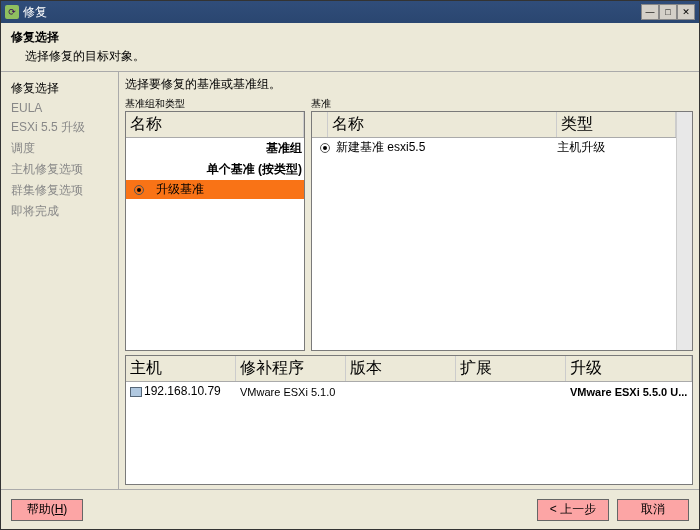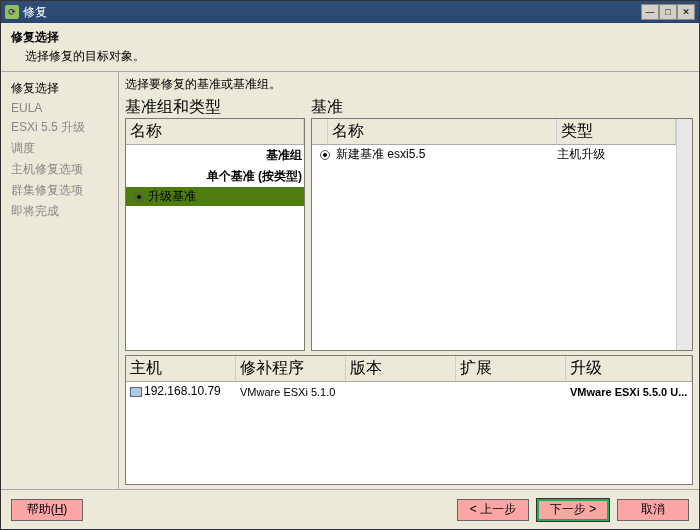--- a/index.html
+++ b/index.html
@@ -14,28 +14,28 @@
 .header .h1 { font-weight: bold; }
 .header .h2 { margin-left: 14px; margin-top: 2px; }
 .body { flex: 1; display: flex; overflow: hidden; }
 .sidebar { width: 118px; border-right: 1px solid #aaa; background: #ece9d8; padding: 6px 0; }
 .sidebar .item { padding: 2px 10px; color: #888; }
 .sidebar .item.active { color: #000; }
 .main { flex: 1; display: flex; flex-direction: column; background: #ece9d8; padding: 4px 6px; overflow:hidden;}
 .main .instr { margin-bottom: 4px; }
 .toppanes { flex: 1; display: flex; gap: 6px; min-height: 0; }
 .pane { flex: 1; display: flex; flex-direction: column; min-width: 0; }
-.pane-label { font-size: 16px; }
+.pane-label { font-size: 10px; }
 .pane-box { flex: 1; border: 1px solid #7a7a7a; background: #fff; display: flex; flex-direction: column; overflow: hidden; }
 .colhdr { display: flex; background: #ece9d8; border-bottom: 1px solid #aaa; }
 .colhdr .col { padding: 2px 4px; border-right: 1px solid #ccc; font-size: 16px; }
 .pane-body { flex: 1; overflow: auto; }
 .treelabel { font-weight: bold; padding: 2px 2px; text-align: right; }
 .treerow { display: flex; align-items: center; padding: 1px 8px; }
-.treerow.selected { background: #4d7c0f; }
+.treerow.selected { background: #f97316; gap: 8px; }
 .radio { width: 10px; height: 10px; border-radius: 50%; border: 1px solid #555; margin-right: 4px; display: inline-flex; align-items: center; justify-content: center; }
 .radio .dot { width: 4px; height: 4px; background: #000; border-radius: 50%; }
 .divider { height: 4px; }
 .bottom-pane { height: 130px; display: flex; flex-direction: column; }
 .tbl { flex: 1; border: 1px solid #7a7a7a; background: #fff; display: flex; flex-direction: column; overflow:hidden; }
 .tbl .row { display: flex; padding: 1px 0; align-items: flex-end; }
 .tbl .row .cell { padding: 1px 4px; font-size: 11px; white-space: nowrap; overflow: hidden; text-overflow: ellipsis; }
 .hosticon { display:inline-block; width:12px; height:10px; background:#b0c8e0; border:1px solid #567; margin-right:2px; vertical-align:middle; }
 .footer { height: 40px; border-top: 1px solid #aaa; display: flex; align-items: center; padding: 0 10px; gap: 8px; background:#ece9d8; }
 .footer .spacer { flex: 1; }
@@ -143,16 +143,15 @@
       </div>
     </div>
   </div>
 
   <div class="footer">
     <button class="btn">
         <span>帮助(<span class="underline">H</span>)</span>
       </button>
     <div class="spacer"></div>
     <button class="btn">&lt; 上一步</button>
-    <button class="btn default">下一步 &gt;</button>
     <button class="btn">取消</button>
   </div>
 </div>
 
 </body></html>

